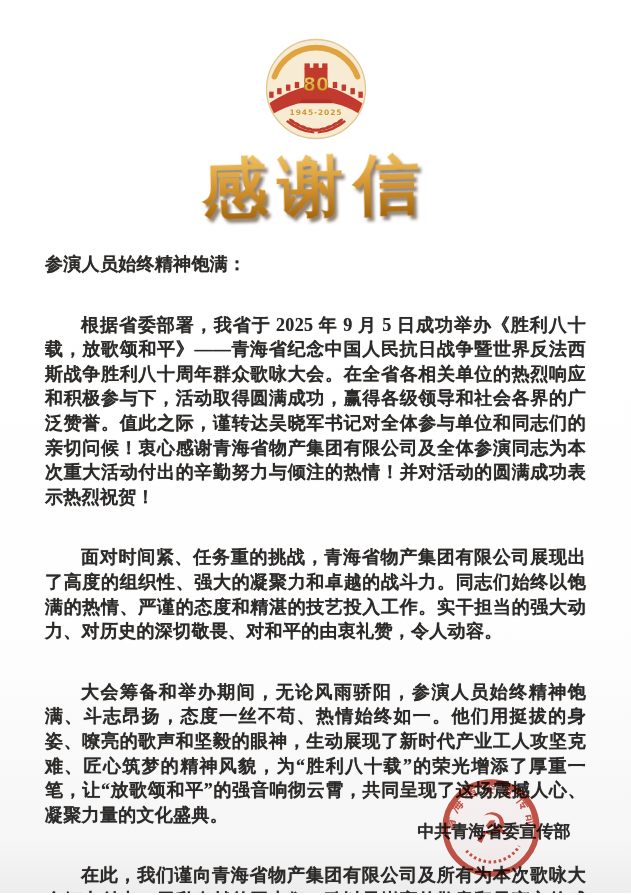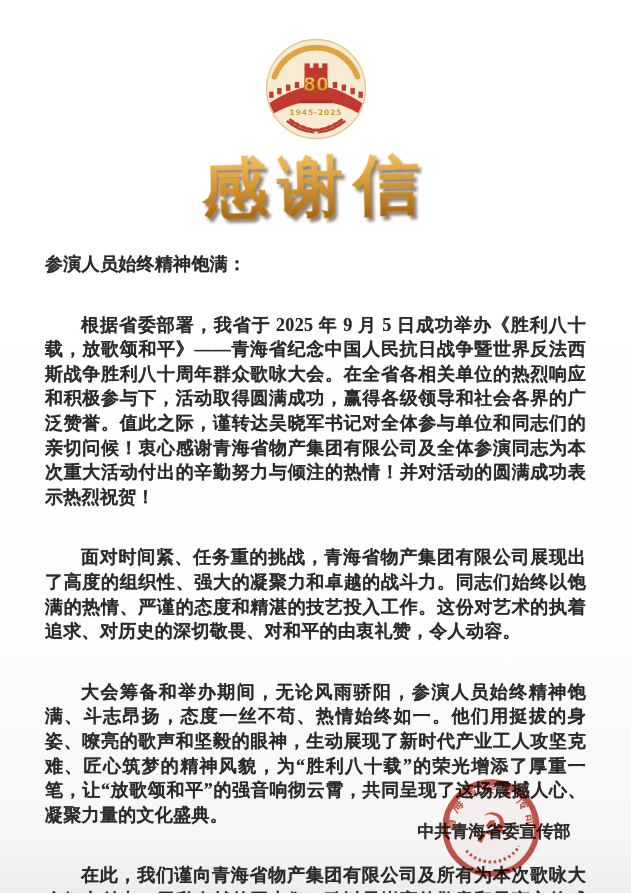--- a/index.html
+++ b/index.html
@@ -130,21 +130,21 @@
         <use href="#wreathL" xlink:href="#wreathL" transform="scale(-1,1) translate(-120,0)"></use>
       </g>
     </svg>
   </div>
 
   <div class="title">感谢信</div>
 
   <div class="content">
     <p class="salutation">参演人员始终精神饱满：</p>
     <p class="para">根据省委部署，我省于 2025 年 9 月 5 日成功举办《胜利八十载，放歌颂和平》——青海省纪念中国人民抗日战争暨世界反法西斯战争胜利八十周年群众歌咏大会。在全省各相关单位的热烈响应和积极参与下，活动取得圆满成功，赢得各级领导和社会各界的广泛赞誉。值此之际，谨转达吴晓军书记对全体参与单位和同志们的亲切问候！衷心感谢青海省物产集团有限公司及全体参演同志为本次重大活动付出的辛勤努力与倾注的热情！并对活动的圆满成功表示热烈祝贺！</p>
-    <p class="para">面对时间紧、任务重的挑战，青海省物产集团有限公司展现出了高度的组织性、强大的凝聚力和卓越的战斗力。同志们始终以饱满的热情、严谨的态度和精湛的技艺投入工作。这份对艺术的执着追求、对历史的深切敬畏、对和平的由衷礼赞，令人动容。</p>
+    <p class="para">面对时间紧、任务重的挑战，青海省物产集团有限公司展现出了高度的组织性、强大的凝聚力和卓越的战斗力。同志们始终以饱满的热情、严谨的态度和精湛的技艺投入工作。实干担当的强大动力、对历史的深切敬畏、对和平的由衷礼赞，令人动容。</p>
     <p class="para">大会筹备和举办期间，无论风雨骄阳，参演人员始终精神饱满、斗志昂扬，态度一丝不苟、热情始终如一。他们用挺拔的身姿、嘹亮的歌声和坚毅的眼神，生动展现了新时代产业工人攻坚克难、匠心筑梦的精神风貌，为“胜利八十载”的荣光增添了厚重一笔，让“放歌颂和平”的强音响彻云霄，共同呈现了这场震撼人心、凝聚力量的文化盛典。</p>
     <p class="para">在此，我们谨向青海省物产集团有限公司及所有为本次歌咏大会倾力付出、无私奉献的同志们，致以最崇高的敬意和最衷心的感谢！期望将此次活动激发出的爱国热情和奋斗精神，持续转化为匠心锤炼、实干担当的强大动力，为奋力谱写中国式现代化青海新篇章贡献更大力量！</p>
   </div>
 
   <div class="sign-block">
     <div>中共青海省委宣传部</div>
   </div>
 
   <div class="seal">
     <svg viewBox="0 0 100 100" width="102" height="102" xmlns="http://www.w3.org/2000/svg" xmlns:xlink="http://www.w3.org/1999/xlink">

